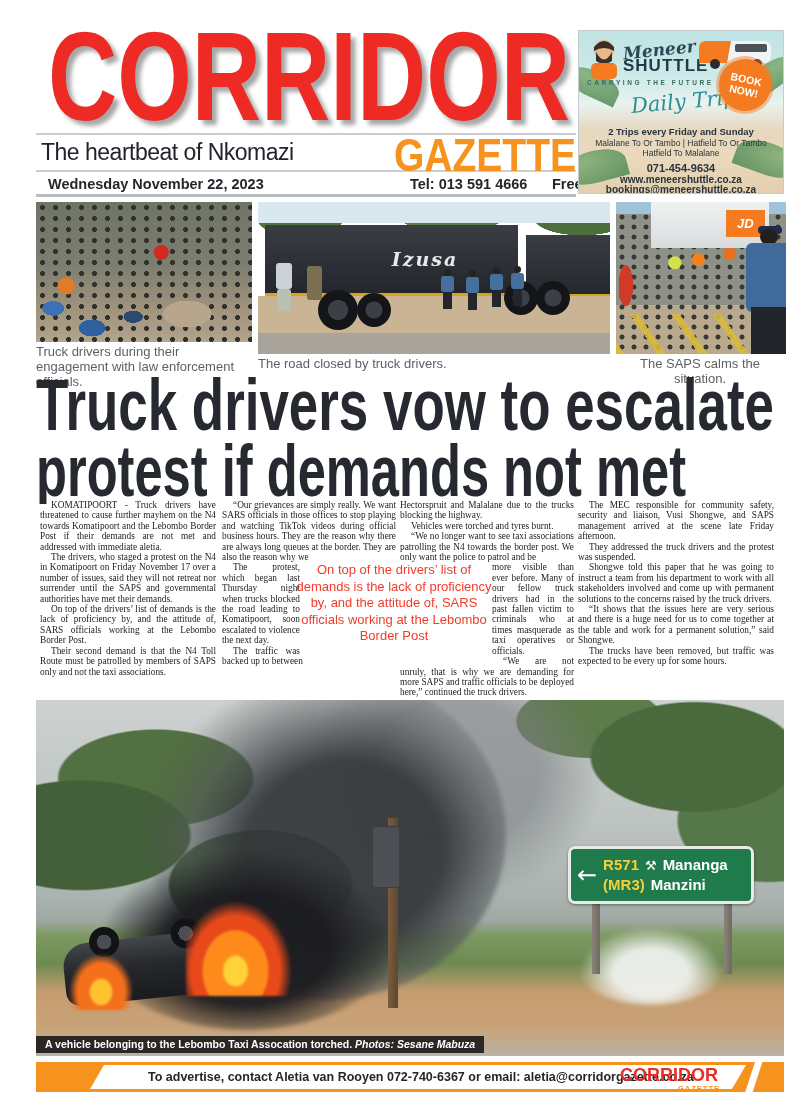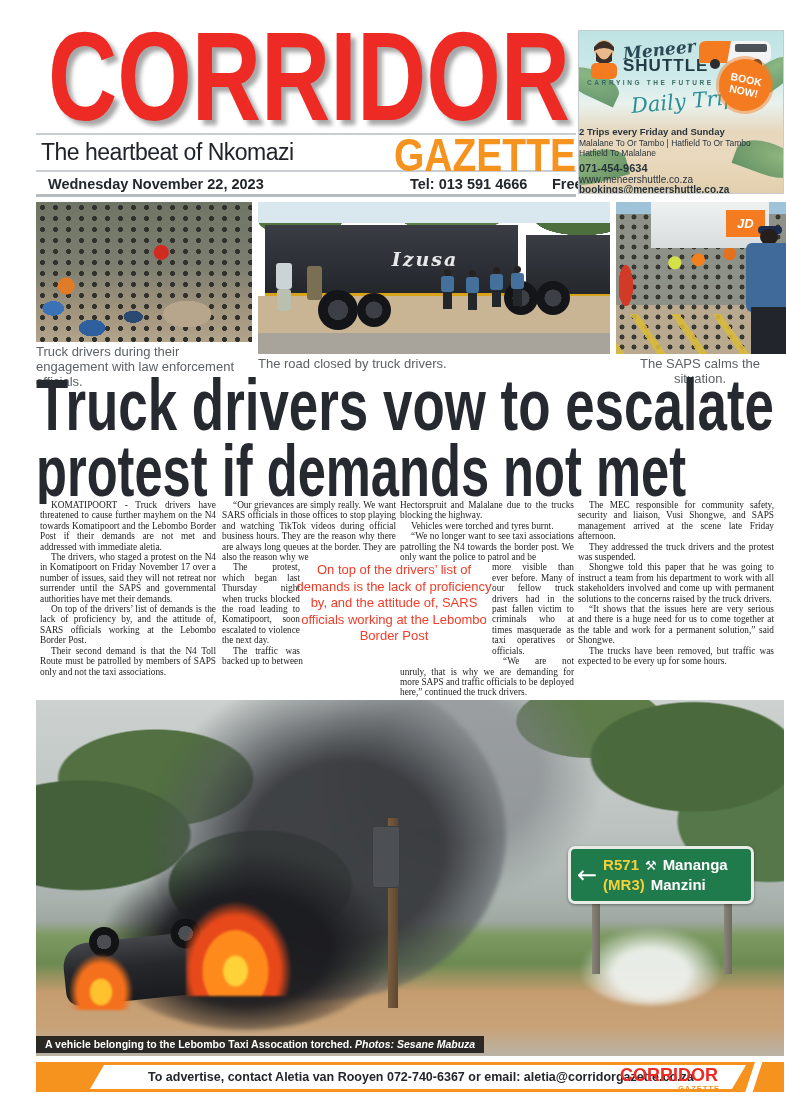--- a/index.html
+++ b/index.html
@@ -16,26 +16,26 @@
         background:linear-gradient(180deg,#bfe3e4 0%,#cdeae9 28%,#e9f2ee 45%,#e6d7bd 62%,#ead9bd 78%,#e2cfae 100%); overflow:hidden; }
   .palm { position:absolute; width:56px; height:26px; border-radius:50% 50% 0 50%; background:radial-gradient(ellipse at 30% 30%, #7fae72, #4e8656); opacity:.85; }
   #ad-brand { position:absolute; left:44px; top:8px; }
   #ad-brand-script { font-family:"DejaVu Serif", serif; font-style:italic; font-weight:bold; font-size:17px; color:#294a55; transform:rotate(-6deg); display:block; }
   #ad-brand-bold { font-size:17px; font-weight:bold; color:#223a44; letter-spacing:1px; display:block; margin-top:-3px; }
   #ad-tagline { position:absolute; left:8px; top:48px; font-size:6.5px; letter-spacing:2.6px; color:#3c6b63; font-weight:bold; }
   #ad-script { position:absolute; left:52px; top:58px; font-family:"DejaVu Serif", serif; font-style:italic; font-size:21px; color:#2a8f96; transform:rotate(-5deg); }
   #ad-badge { position:absolute; right:12px; top:28px; width:52px; height:52px; background:#f47b20; border-radius:50%; color:#fff;
               font-weight:bold; font-size:10.5px; display:flex; align-items:center; justify-content:center; text-align:center;
               transform:rotate(12deg); box-shadow:0 0 0 3px rgba(244,123,32,.45); }
-  .ad-line { position:absolute; width:100%; text-align:left; color:#27333c; }
+  .ad-line { position:absolute; width:100%; text-align:center; color:#27333c; }
   #ad-line1 { top:95px; font-size:9.5px; font-weight:bold; }
   #ad-line2 { top:107px; font-size:8.5px; }
   #ad-line3 { top:117px; font-size:8.5px; }
   #ad-phone { top:131px; font-size:11px; font-weight:bold; }
-  #ad-web   { top:143px; font-size:10px; font-weight:normal; }
+  #ad-web   { top:143px; font-size:10px; font-weight:bold; }
   #ad-email { top:153px; font-size:10px; font-weight:bold; }
 
   
   .photo { position:absolute; overflow:hidden; }
   .caption { position:absolute; font-size:13px; color:#5d6165; line-height:1.15; }
   #photo1 { left:36px; top:202px; width:216px; height:140px;
     background:
       radial-gradient(circle 9px at 14% 60%, #e07b28 0 8px, transparent 9px),
       radial-gradient(circle 8px at 58% 36%, #cf2b20 0 7px, transparent 8px),
       radial-gradient(ellipse 22px 14px at 26% 90%, #2e5f9e 0 60%, transparent 61%),

